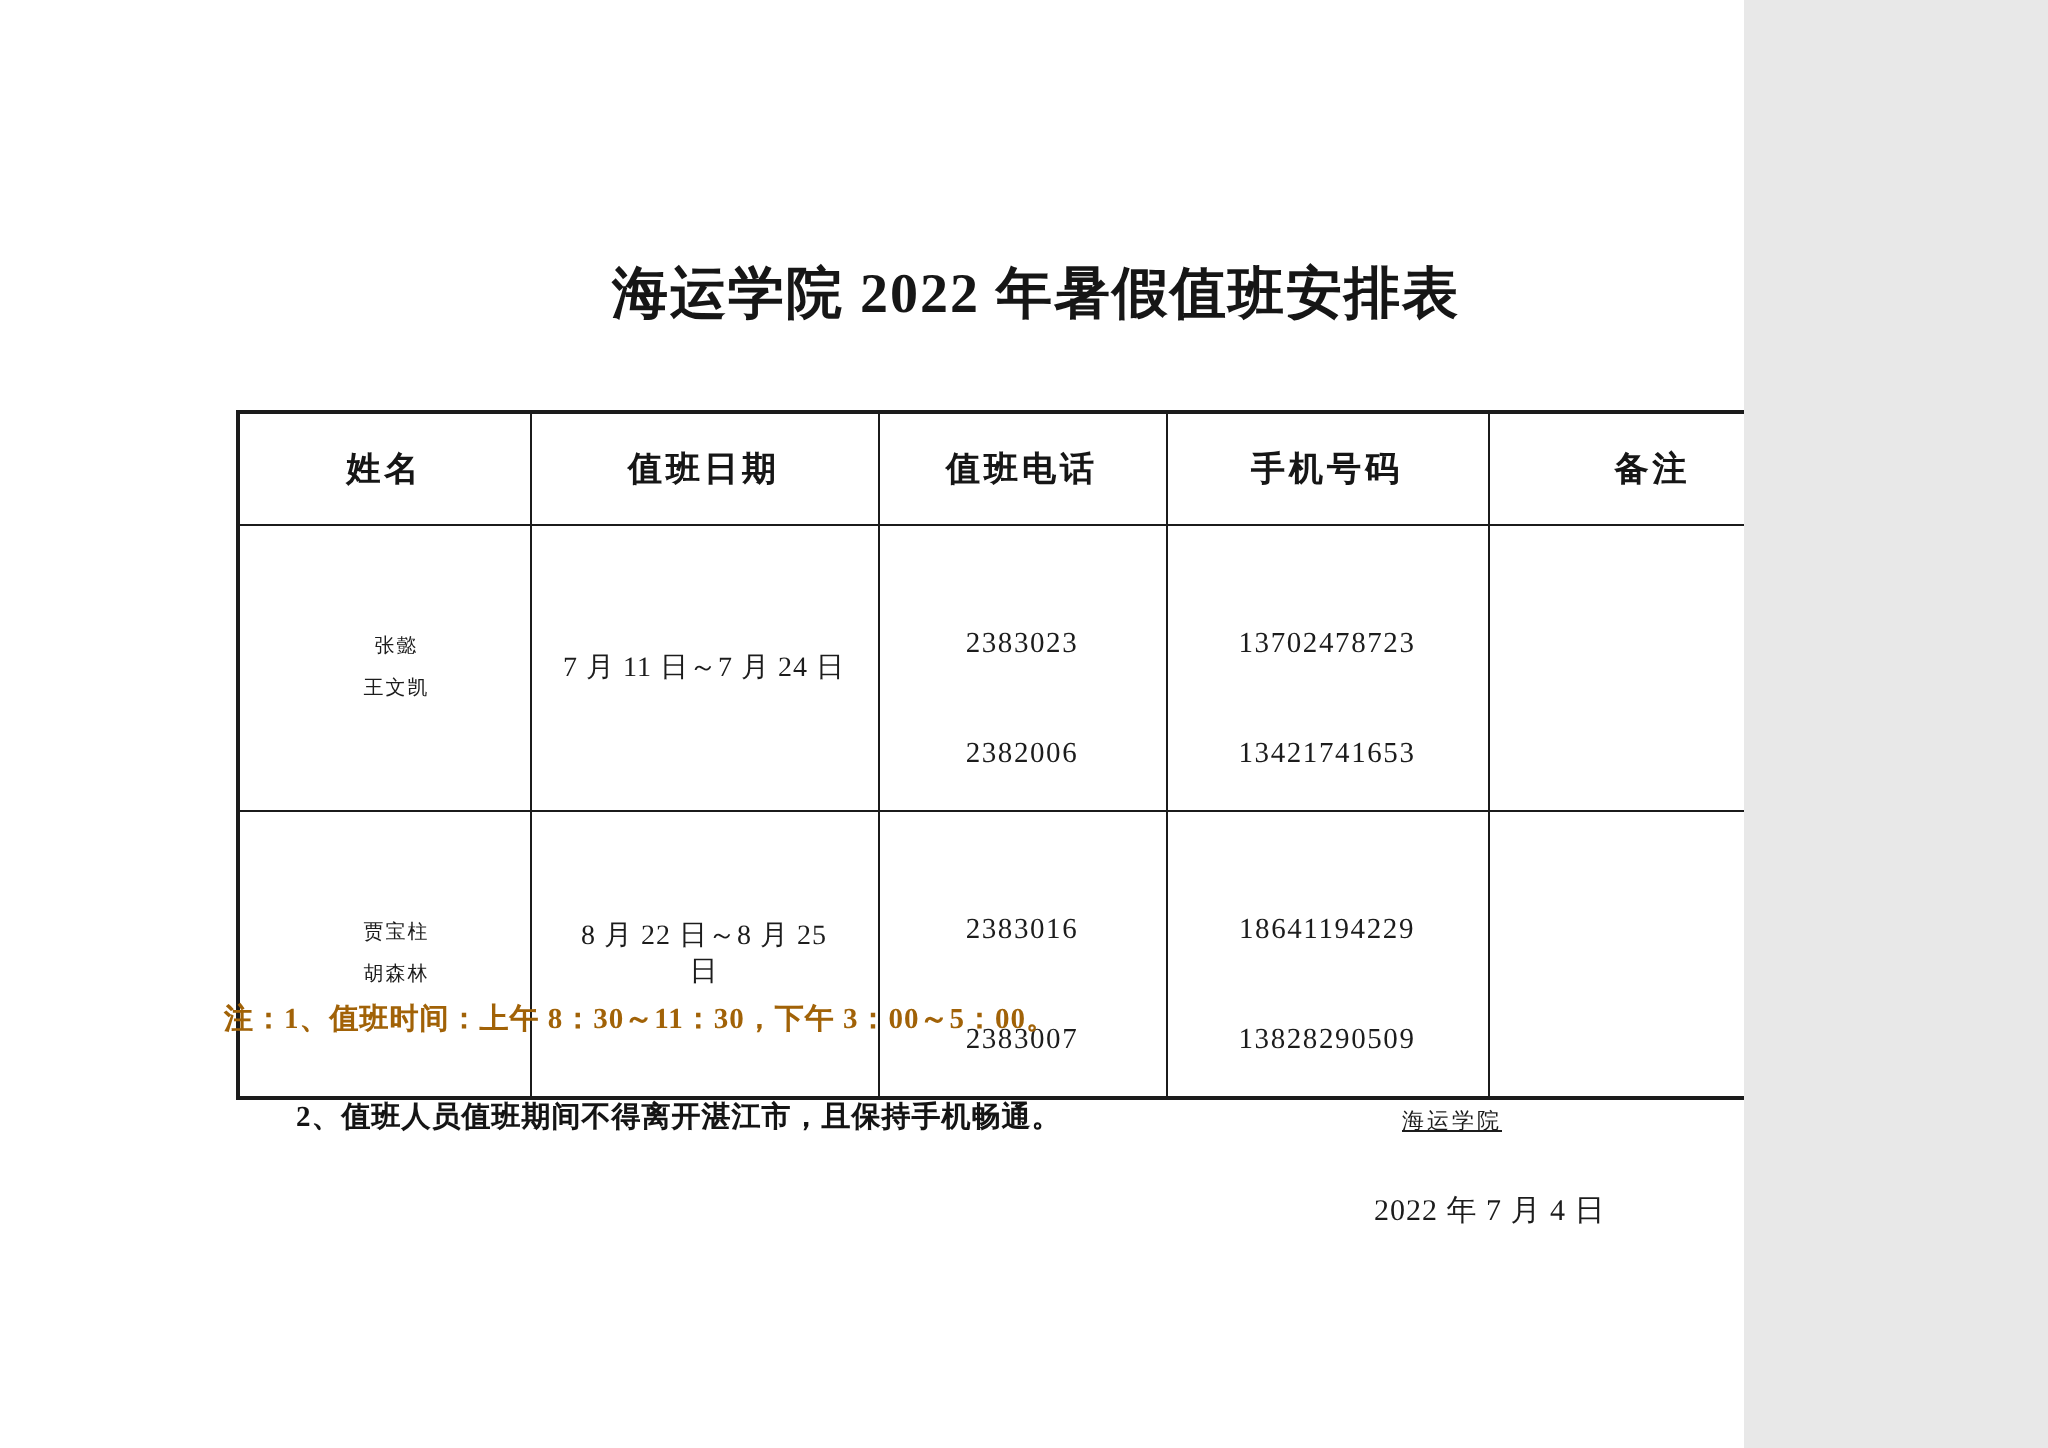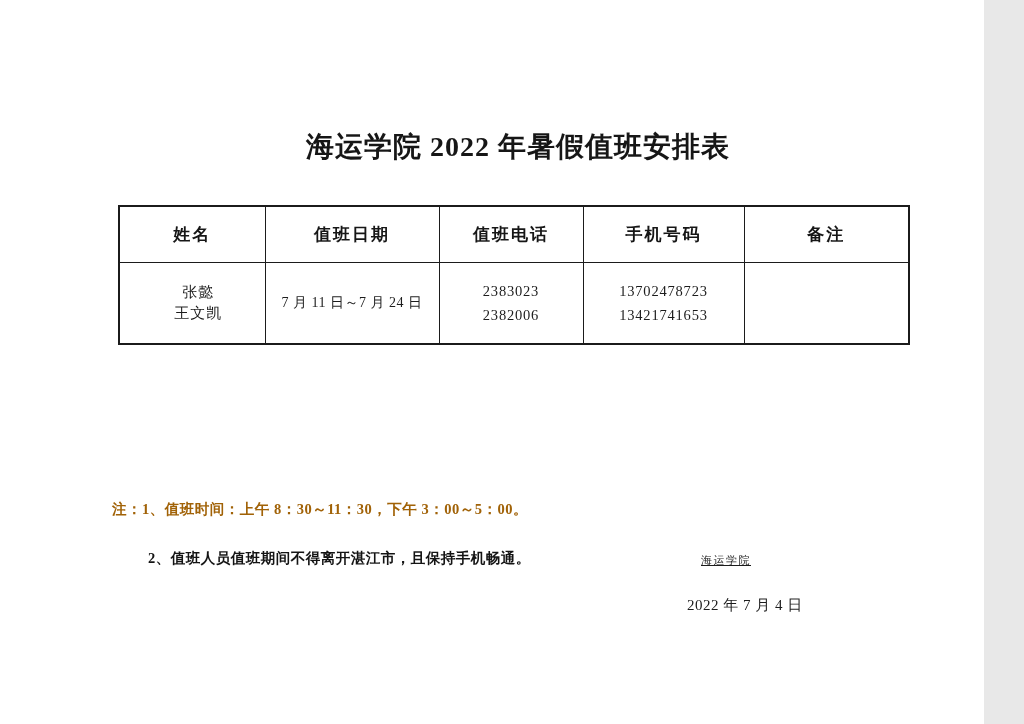--- a/index.html
+++ b/index.html
@@ -1,19 +1,19 @@
 <!DOCTYPE html>
 <html><head>
 <meta charset="utf-8">
 <style>
   * { margin: 0; padding: 0; box-sizing: border-box; }
   html, body { background: #e8e8e8; }
   .page {
     position: relative;
-    width: 984px;
+    width: 872px;
     height: 724px;
     background: #ffffff;
     font-family: "Liberation Serif", "DejaVu Serif", serif;
     color: #1c1c1c;
     overflow: hidden;
   }
   .doc-title {
     position: absolute;
     top: 128px;
     left: 6px;
@@ -41,22 +41,22 @@
     overflow: hidden;
   }
   .duty-table thead th {
     height: 36px;
     font-size: 17px;
     font-weight: 600;
     letter-spacing: 2px;
     color: #161616;
   }
   .duty-table tbody td { height: 64px; }
-  .cell-line { line-height: 21px; font-size: 15px; letter-spacing: 1px; margin-left: 12px; }
-  .num-line  { line-height: 24px; font-size: 14.5px; letter-spacing: 0.8px; font-family: "Liberation Serif", serif; }
+  .cell-line { line-height: 21px; font-size: 10px; letter-spacing: 1px; margin-left: 12px; }
+  .num-line  { line-height: 24px; font-size: 14.5px; letter-spacing: 0.8px; font-family: "Liberation Serif", serif; margin-top: 31px; }
   .date-cell { font-size: 14px; letter-spacing: 0.5px; }
   .note-line-1 {
     position: absolute;
     left: 112px;
     top: 500px;
     font-size: 14.5px;
     font-weight: 700;
     letter-spacing: 0.5px;
     color: #a16207;
   }
@@ -120,20 +120,36 @@
         <td>
           <div class="num-line">2383023</div>
           <div class="num-line">2382006</div>
         </td>
         <td>
           <div class="num-line">13702478723</div>
           <div class="num-line">13421741653</div>
         </td>
         <td></td>
       </tr>
+      <tr>
+        <td>
+          <div class="cell-line">贾宝柱</div>
+          <div class="cell-line">胡森林</div>
+        </td>
+        <td class="date-cell">8 月 22 日～8 月 25 日</td>
+        <td>
+          <div class="num-line">2383016</div>
+          <div class="num-line">2383007</div>
+        </td>
+        <td>
+          <div class="num-line">18641194229</div>
+          <div class="num-line">13828290509</div>
+        </td>
+        <td></td>
+      </tr>
     </tbody>
   </table>
 
   <div class="note-line-1">注：1、值班时间：上午 8：30～11：30，下午 3：00～5：00。</div>
   <div class="note-line-2">2、值班人员值班期间不得离开湛江市，且保持手机畅通。</div>
 
   <div class="sig-org">海运学院</div>
   <div class="sig-date">2022 年 7 月 4 日</div>
 
 </div>

